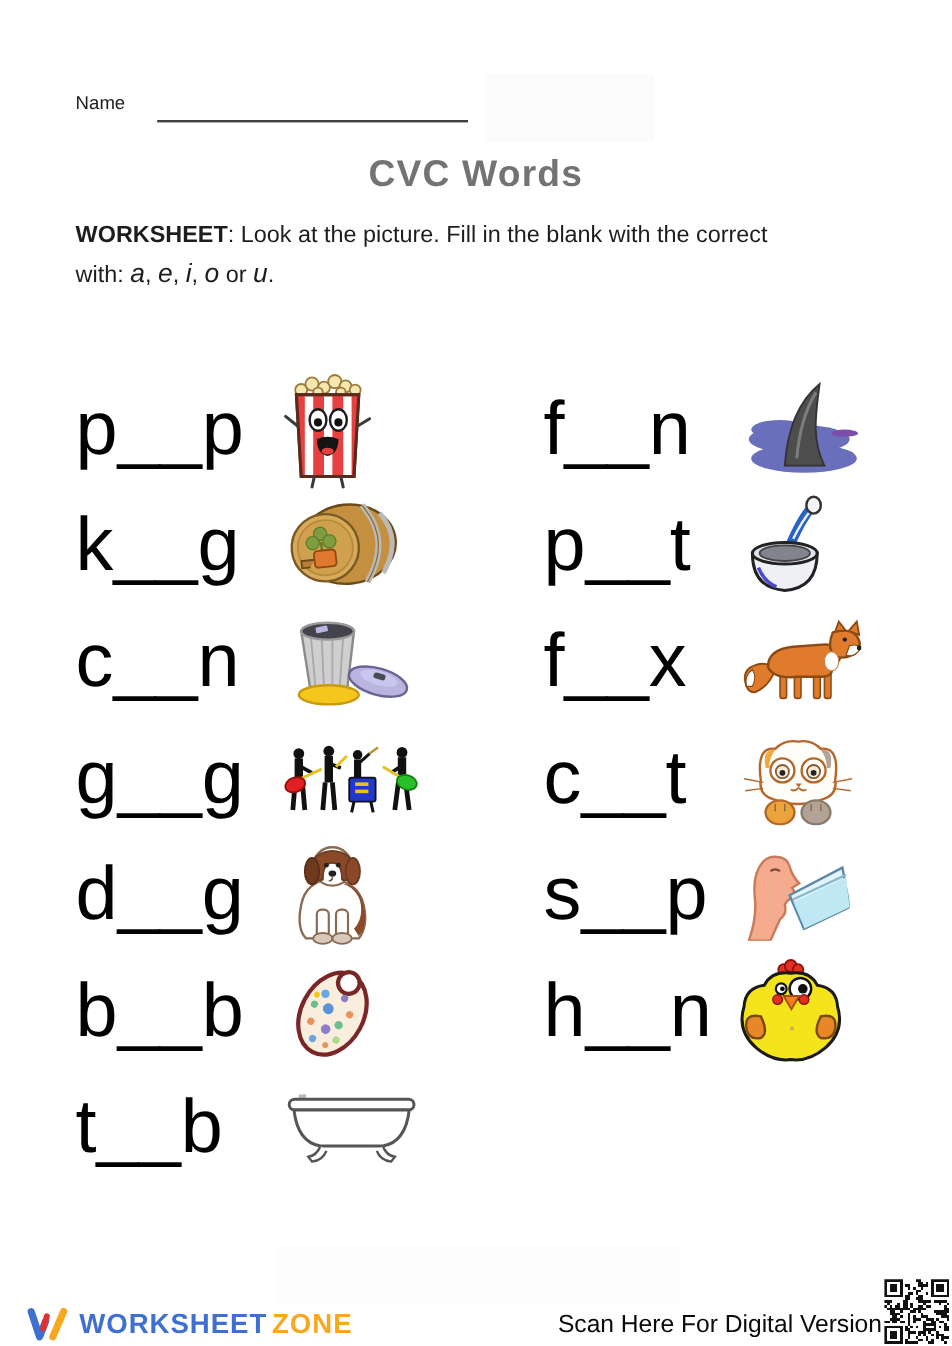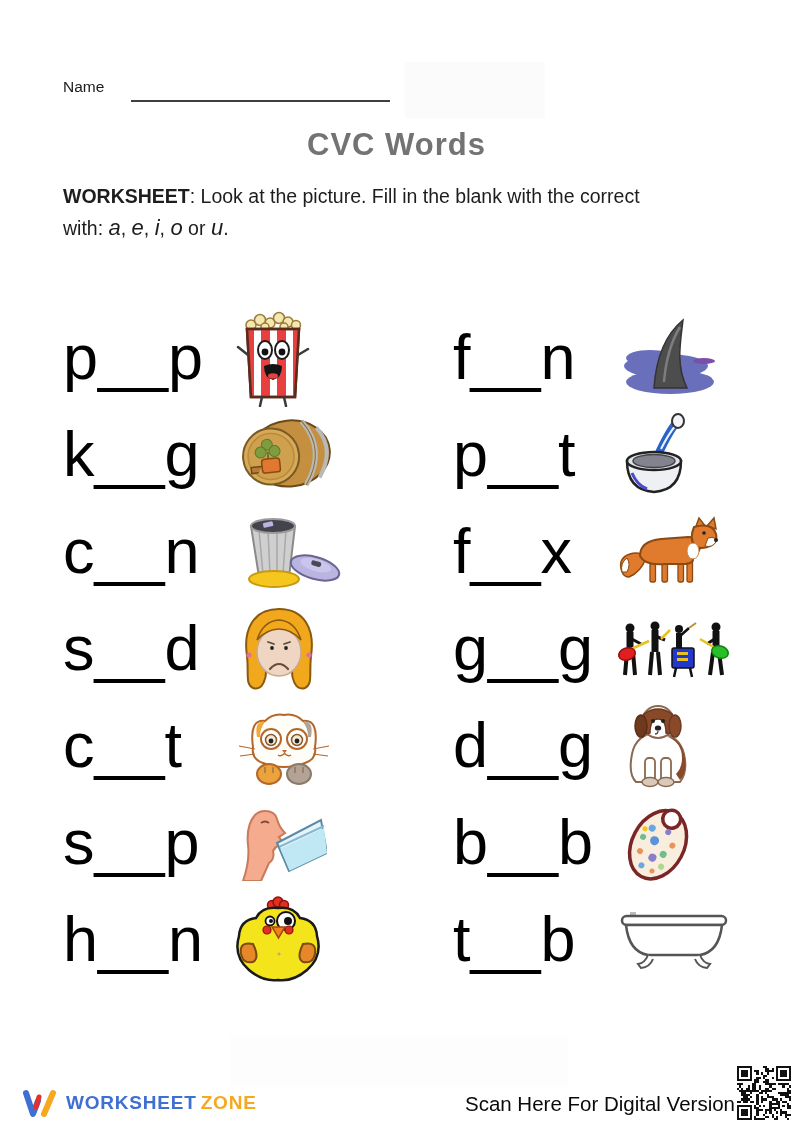--- a/index.html
+++ b/index.html
@@ -19,21 +19,21 @@
   #exercises{position:absolute;left:0;top:309px;width:793px;display:grid;
              grid-template-columns:396px 397px;grid-auto-rows:97px;}
   .ex-cell{display:flex;align-items:center;}
   .ex-cell:nth-child(odd){padding-left:63px;}
   .ex-cell:nth-child(even){padding-left:57px;}
   .ex-word{font-size:63px;line-height:1;color:#000;}
   .ex-cell:nth-child(odd) .ex-word{min-width:172px;}
   .ex-cell:nth-child(even) .ex-word{min-width:163px;}
   .ex-img{height:95px;display:flex;align-items:center;}
   .brand{position:absolute;left:22px;top:1088px;display:flex;align-items:center;}
-  .brand-text{font-size:19px;font-weight:bold;letter-spacing:0.8px;margin-left:8px;}
+  .brand-text{font-size:23px;font-weight:bold;letter-spacing:0.8px;margin-left:8px;}
   .b1{color:#3f6fd1;}
   .b2{color:#f6a821;margin-left:4px;}
   .scan-text{position:absolute;right:58px;top:1092px;font-size:20.5px;color:#0a0a0a;}
   #qr-svg{position:absolute;left:737px;top:1066px;}
 </style>
 </head>
 <body>
 
 <div class="page">
 
@@ -173,36 +173,20 @@
       <polygon points="91,12 98,4 100,15" fill="#e07b2e" stroke="#8a4a12" stroke-width="1.5"></polygon>
       <path d="M78,13 Q96,8 100,20 Q102,28 94,32 Q85,36 79,32 Q73,25 78,13 Z" fill="#e07b2e" stroke="#8a4a12" stroke-width="2"></path>
       <path d="M92,24 Q101,22 100,28 Q96,34 89,32 Z" fill="#fff" stroke="#8a4a12" stroke-width="1"></path>
       <circle cx="100" cy="26" r="2" fill="#222"></circle>
       <circle cx="88" cy="19" r="1.8" fill="#222"></circle>
       <ellipse cx="77" cy="37" rx="6" ry="8" fill="#fff" stroke="#c9854a" stroke-width="1"></ellipse>
     </svg>
         </span>
     </div>
 
-    <div class="ex-cell">
-      <span class="ex-word">s__d</span>
-      <span class="ex-img">
-          <svg id="icon-sad-girl" width="88" height="86" viewBox="0 0 88 86">
-      <path d="M44,3 C18,3 8,24 12,50 C14,68 10,78 18,82 C28,85 32,72 31,60 L31,32 Q44,22 57,32 L57,60 C56,72 60,85 70,82 C78,78 74,68 76,50 C80,24 70,3 44,3 Z" fill="#f2a81c" stroke="#8a5a10" stroke-width="2"></path>
-      <ellipse cx="44" cy="46" rx="22" ry="24" fill="#eed6c2" stroke="#c9a98e" stroke-width="1.5"></ellipse>
-      <path d="M22,34 Q28,15 44,14 Q60,15 66,34 Q56,23 44,23 Q32,23 22,34 Z" fill="#f2a81c" stroke="#8a5a10" stroke-width="1.5"></path>
-      <path d="M33,36 L39,38 M55,36 L49,38" stroke="#5a4a3a" stroke-width="1.8" stroke-linecap="round"></path>
-      <circle cx="37" cy="42" r="1.9" fill="#222"></circle>
-            <circle cx="51" cy="42" r="1.9" fill="#222"></circle>
-      <path d="M35,63 Q44,53 53,63" fill="none" stroke="#6a4a3a" stroke-width="2.2" stroke-linecap="round"></path>
-      <circle cx="14" cy="49" r="2.6" fill="#e070a0"></circle>
-            <circle cx="74" cy="49" r="2.6" fill="#e070a0"></circle>
-    </svg>
-        </span>
-    </div>
 
     <div class="ex-cell">
       <span class="ex-word">g__g</span>
       <span class="ex-img">
           <svg id="icon-band" width="116" height="62" viewBox="0 0 116 62">
       <circle cx="14" cy="10" r="4.5" fill="#111"></circle>
       <path d="M14,14 L14,34" stroke="#111" stroke-width="7"></path>
       <path d="M11,34 L9,57 M17,34 L19,57" stroke="#111" stroke-width="4"></path>
       <path d="M14,20 L25,26" stroke="#111" stroke-width="3"></path>
       <path d="M13,32 L33,23" stroke="#e8c020" stroke-width="2.5"></path>

